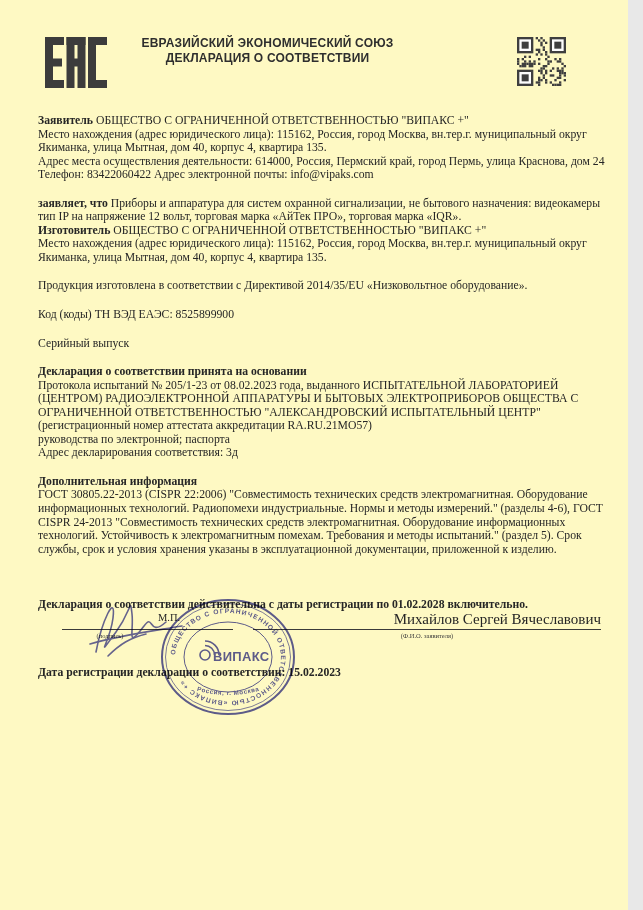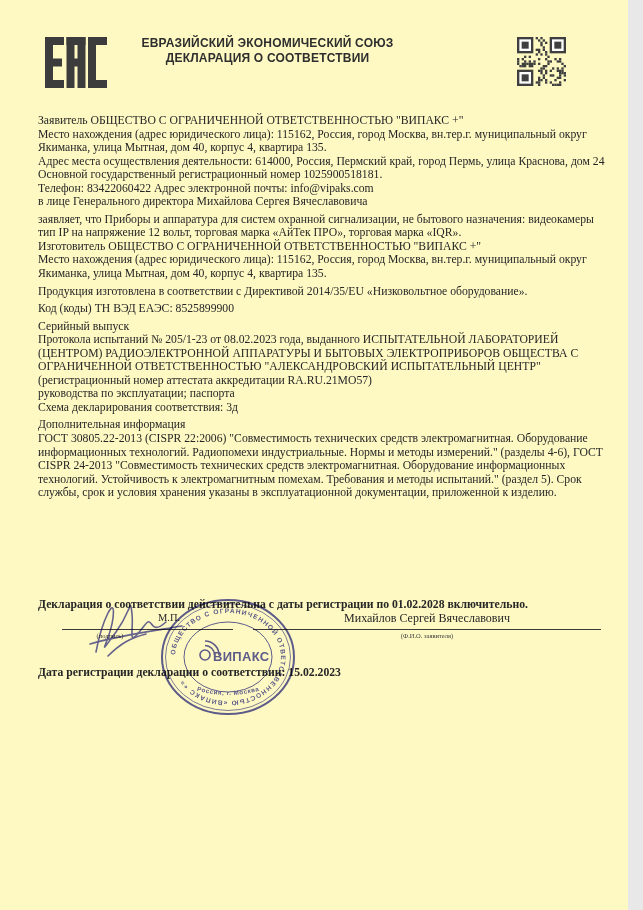--- a/index.html
+++ b/index.html
@@ -7,32 +7,32 @@
         font-family:"Liberation Serif", serif;color:#262626;}
   
   .eac-logo{position:absolute;left:45px;top:37px;}
   .hdr-title{position:absolute;left:110px;top:36px;width:315px;text-align:center;
              font-family:"Liberation Sans", sans-serif;font-weight:bold;font-size:12px;
              line-height:15px;color:#2e2e2e;letter-spacing:.2px;}
   .qr{position:absolute;left:517px;top:37px;}
   
   .doc-body{position:absolute;left:38px;top:114px;width:569px;font-size:11.7px;line-height:13.55px;}
   .block{margin:0;}
-  .block .b{font-weight:normal;}
-  .block.gap{margin-top:4px;}
+  .block .b{font-weight:bold;}
+  .block.gap{margin-top:15px;}
   
   .validity{position:absolute;left:38px;top:598px;width:569px;font-size:11.7px;font-weight:bold;font-family:Liberation Serif, serif;}
   .sigline{position:absolute;border-top:1.2px solid #3a3a3a;height:0;}
   .sig-left-line{left:62px;top:629px;width:171px;}
   .sig-right-line{left:253px;top:629px;width:348px;}
   .mp{position:absolute;left:158px;top:612px;font-size:10.5px;}
   .cap{position:absolute;font-size:6.5px;color:#3a3a3a;text-align:center;}
   .cap-sign{left:70px;top:632px;width:80px;}
   .cap-name{left:253px;top:632px;width:348px;}
-  .declarant{position:absolute;left:253px;top:611px;width:348px;text-align:center;font-size:12px;}
+  .declarant{position:absolute;left:253px;top:611px;width:348px;text-align:right;font-size:15px;}
   .foot-line{position:absolute;left:38px;width:569px;font-size:11.7px;font-weight:bold;}
   .foot-reg{top:649px;}
   .foot-date{top:666px;font-family:Liberation Serif, serif;}
   
   .stamp{position:absolute;left:159px;top:596px;mix-blend-mode:multiply;opacity:.88;}
   .handsign{position:absolute;left:86px;top:586px;mix-blend-mode:multiply;opacity:.85;}
 </style>
 </head>
 <body>
 
@@ -166,47 +166,46 @@
       <rect x="4.666666666666667" y="37.333333333333336" width="7" height="7" fill="#3f3f3f"></rect>
     </svg>
 
   <div class="doc-body" id="doc-body">
     <p class="block"><span class="b">Заявитель</span><span> ОБЩЕСТВО С ОГРАНИЧЕННОЙ ОТВЕТСТВЕННОСТЬЮ "ВИПАКС +"</span></p>
 
     <p class="block"><span class="b"></span><span>Место нахождения (адрес юридического лица): 115162, Россия, город Москва, вн.тер.г. муниципальный округ Якиманка, улица Мытная, дом 40, корпус 4, квартира 135.</span></p>
 
     <p class="block"><span class="b"></span><span>Адрес места осуществления деятельности: 614000, Россия, Пермский край, город Пермь, улица Краснова, дом 24</span></p>
 
-    <p class="block"><span class="b"></span><span>Основной государственный регистрационный номер 1025900518181.</span></p>
 
     <p class="block"><span class="b"></span><span>Телефон: 83422060422 Адрес электронной почты: info@vipaks.com</span></p>
 
-    <p class="block"><span class="b">в лице</span><span> Генерального директора Михайлова Сергея Вячеславовича</span></p>
 
     <p class="block gap"><span class="b">заявляет, что</span><span> Приборы и аппаратура для систем охранной сигнализации, не бытового назначения: видеокамеры тип IP на напряжение 12 вольт, торговая марка «АйТек ПРО», торговая марка «IQR».</span></p>
 
     <p class="block"><span class="b">Изготовитель</span><span> ОБЩЕСТВО С ОГРАНИЧЕННОЙ ОТВЕТСТВЕННОСТЬЮ "ВИПАКС +"</span></p>
 
     <p class="block"><span class="b"></span><span>Место нахождения (адрес юридического лица): 115162, Россия, город Москва, вн.тер.г. муниципальный округ Якиманка, улица Мытная, дом 40, корпус 4, квартира 135.</span></p>
 
 
     <p class="block gap"><span class="b"></span><span>Продукция изготовлена в соответствии с Директивой 2014/35/EU «Низковольтное оборудование».</span></p>
 
     <p class="block gap"><span class="b"></span><span>Код (коды) ТН ВЭД ЕАЭС: 8525899900</span></p>
 
     <p class="block gap"><span class="b"></span><span>Серийный выпуск</span></p>
 
 
 
+    <p class="block gap"><span class="b">Декларация о соответствии принята на основании</span><span></span></p>
 
     <p class="block"><span class="b"></span><span>Протокола испытаний № 205/1-23 от 08.02.2023 года, выданного ИСПЫТАТЕЛЬНОЙ ЛАБОРАТОРИЕЙ (ЦЕНТРОМ) РАДИОЭЛЕКТРОННОЙ АППАРАТУРЫ И БЫТОВЫХ ЭЛЕКТРОПРИБОРОВ ОБЩЕСТВА С ОГРАНИЧЕННОЙ ОТВЕТСТВЕННОСТЬЮ "АЛЕКСАНДРОВСКИЙ ИСПЫТАТЕЛЬНЫЙ ЦЕНТР" (регистрационный номер аттестата аккредитации RA.RU.21MO57)</span></p>
 
-    <p class="block"><span class="b"></span><span>руководства по эксплуатации; паспорта</span></p>
-
-    <p class="block"><span class="b"></span><span>Схема декларирования соответствия: 3д</span></p>
+    <p class="block"><span class="b"></span><span>руководства по электронной; паспорта</span></p>
+
+    <p class="block"><span class="b"></span><span>Адрес декларирования соответствия: 3д</span></p>
 
     <p class="block gap"><span class="b">Дополнительная информация</span><span></span></p>
 
     <p class="block"><span class="b"></span><span>ГОСТ 30805.22-2013 (CISPR 22:2006) "Совместимость технических средств электромагнитная. Оборудование информационных технологий. Радиопомехи индустриальные. Нормы и методы измерений." (разделы 4-6), ГОСТ CISPR 24-2013 "Совместимость технических средств электромагнитная. Оборудование информационных технологий. Устойчивость к электромагнитным помехам. Требования и методы испытаний." (раздел 5). Срок службы, срок и условия хранения указаны в эксплуатационной документации, приложенной к изделию.</span></p>
   </div>
 
   <div class="validity">Декларация о соответствии действительна с даты регистрации по 01.02.2028 включительно.</div>
 
   <div class="sigline sig-left-line"></div>
   <div class="mp">М.П.</div>

